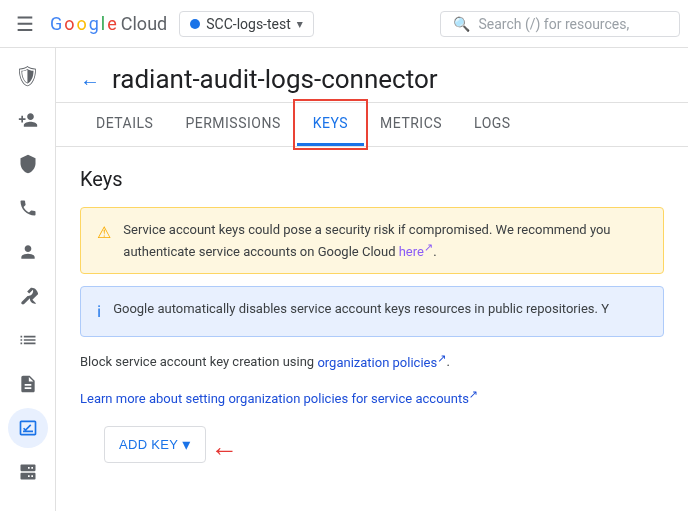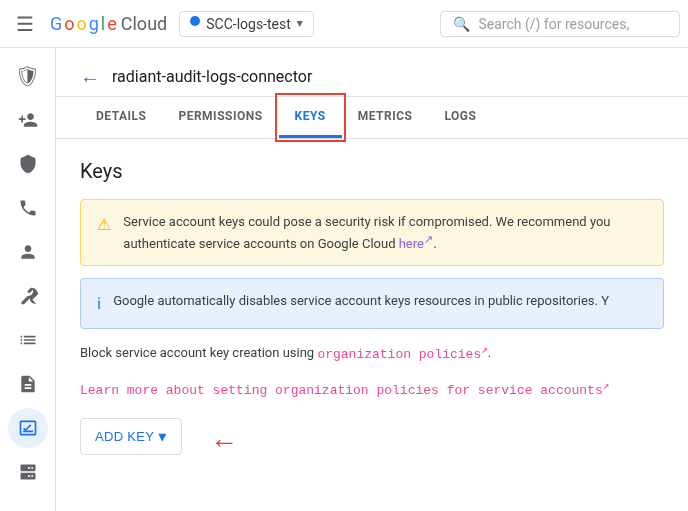--- a/index.html
+++ b/index.html
@@ -9,21 +9,21 @@
     .topbar {
       display: flex; align-items: center; height: 48px; padding: 0 8px;
       border-bottom: 1px solid #e0e0e0; background: #fff; gap: 8px;
     }
     .hamburger-icon { cursor: pointer; padding: 8px; color: #5f6368; font-size: 20px; }
     .google-logo { display: flex; align-items: center; gap: 2px; font-size: 18px; font-weight: 400; margin-right: 4px; }
     .logo-g { color: #4285f4; } .logo-o1 { color: #ea4335; } .logo-o2 { color: #fbbc05; }
     .logo-g2 { color: #4285f4; } .logo-l { color: #34a853; } .logo-e { color: #ea4335; }
     .logo-cloud { color: #5f6368; font-size: 18px; margin-left: 2px; }
     .project-selector {
-      display: flex; align-items: flex-start; border: 1px solid #dadce0; border-radius: 4px;
+      display: flex; align-items: center; border: 1px solid #dadce0; border-radius: 4px;
       padding: 4px 10px; gap: 6px; cursor: pointer; font-size: 14px; color: #3c4043;
     }
     .project-dot { width: 10px; height: 10px; border-radius: 50%; background: #1a73e8; display: inline-block; }
     .chevron-down { font-size: 12px; color: #5f6368; }
     .search-bar {
       flex: 1; display: flex; align-items: center; border: 1px solid #dadce0; border-radius: 4px;
       padding: 4px 12px; gap: 8px; color: #5f6368; font-size: 14px; cursor: text;
       max-width: 240px; margin-left: auto;
     }
     .search-bar span { color: #9aa0a6; }
@@ -44,26 +44,26 @@
 
     
     .main { flex: 1; overflow: auto; padding: 0; }
 
     
     .page-header {
       display: flex; align-items: center; padding: 16px 24px 8px; gap: 12px;
       border-bottom: 1px solid #e0e0e0;
     }
     .back-btn { color: #1a73e8; font-size: 20px; cursor: pointer; text-decoration: none; }
-    .page-title { font-size: 16px; font-weight: 400; color: #202124; }
+    .page-title { font-size: 26px; font-weight: 400; color: #202124; }
 
     
     .tabs { display: flex; padding: 0 24px; border-bottom: 1px solid #e0e0e0; }
     .tab {
-      padding: 12px 16px; font-size: 12px; font-weight: 700; letter-spacing: 0.5px;
+      padding: 12px 16px; font-size: 14px; font-weight: 400; letter-spacing: 0.5px;
       color: #5f6368; cursor: pointer; text-transform: uppercase; position: relative;
       text-decoration: none;
     }
     .tab.active {
       color: #1a73e8; border-bottom: 3px solid #1a73e8;
       outline: 2px solid #ea4335; outline-offset: 2px;
     }
 
     
     .content { padding: 20px 24px; }
@@ -77,29 +77,29 @@
     }
     .alert-box.info { background: #e8f0fe; border-color: #aecbfa; }
     .alert-icon { font-size: 16px; margin-top: 1px; flex-shrink: 0; }
     .alert-warning { color: #f9ab00; }
     .alert-info { color: #1a73e8; }
     .alert-link { color: #8b5cf6; text-decoration: none; }
     .ext-icon { font-size: 11px; vertical-align: super; }
 
     
     .body-text { font-size: 13px; color: #3c4043; margin: 12px 0; line-height: 1.6; }
-    .inline-link { color: #ec4899; text-decoration: none; font-family: Liberation Mono, monospace; }
+    .inline-link { color: #1d4ed8; text-decoration: none; }
 
     
     .add-key-area { margin-top: 16px; display: flex; align-items: center; gap: 4px; position: relative; }
     .add-key-btn {
       display: flex; align-items: center; gap: 4px;
       border: 1px solid #dadce0; border-radius: 4px; padding: 8px 14px;
       font-size: 13px; font-weight: 500; color: #1a73e8; cursor: pointer;
-      background: #fff; letter-spacing: 0.3px; text-transform: uppercase;
+      background: #fff; letter-spacing: 0.3px; text-transform: uppercase; margin-left: 24px;
     }
     .dropdown-arrow { font-size: 16px; color: #1a73e8; }
   </style>
 </head>
 <body>
 
 <div class="topbar">
   <div class="hamburger-icon">
     <span>☰</span>
   </div>

